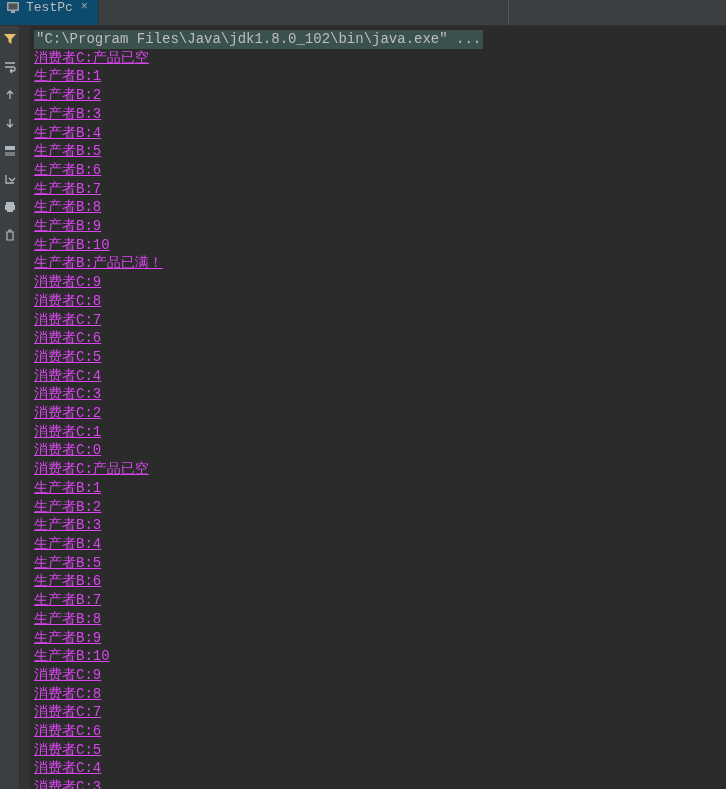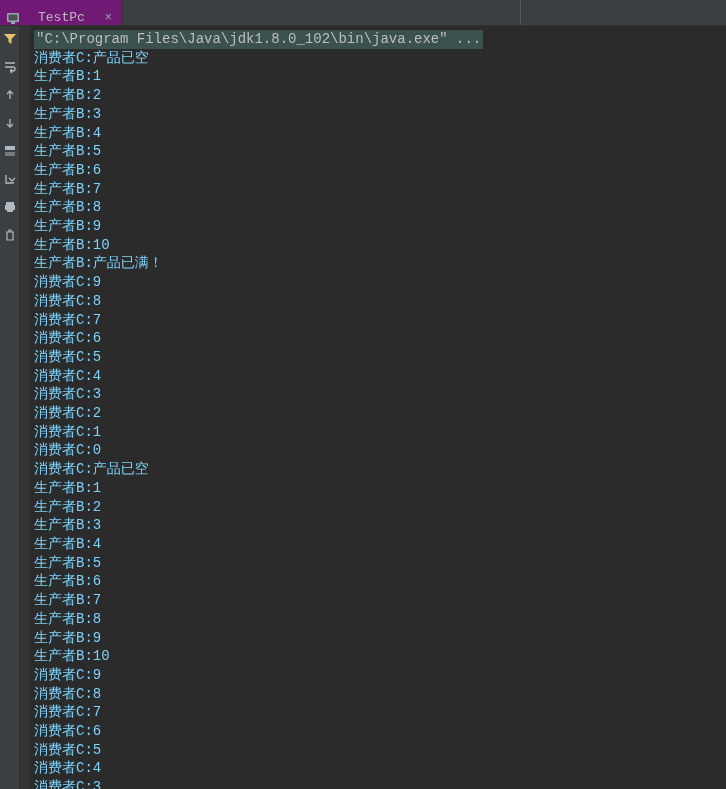--- a/index.html
+++ b/index.html
@@ -14,25 +14,25 @@
       flex-direction: column;
     }
     .tab-bar {
       background: #3c3f41;
       height: 26px;
       display: flex;
       align-items: stretch;
       border-bottom: 1px solid #323232;
     }
     .tab {
-      background: #701a75;
+      background: #0c4a6e;
       display: flex;
-      align-items: flex-end;
+      align-items: flex-start;
       padding: 0 8px 0 6px;
-      gap: 18px;
+      gap: 6px;
       border-right: 1px solid #323232;
       cursor: pointer;
     }
     .tab-icon {
       width: 14px;
       height: 14px;
       display: inline-block;
     }
     .tab-label {
       color: #bbbbbb;
@@ -89,21 +89,22 @@
       line-height: 18.7px;
       white-space: pre;
     }
     .cmd-line {
       background: #3b514d;
       color: #bcbdc5;
       display: inline-block;
       padding: 0 2px;
     }
     .out-line {
-      color: #7dd3fc;
+      color: #d946ef;
+      text-decoration: underline;
     }
   </style>
 </head>
 <body>
 
 <div class="tab-bar">
   <div class="tab">
     <span class="tab-icon">
       <svg viewBox="0 0 14 14">
         <rect x="1" y="2" width="12" height="9" rx="1" fill="#9aa7b0"></rect>

